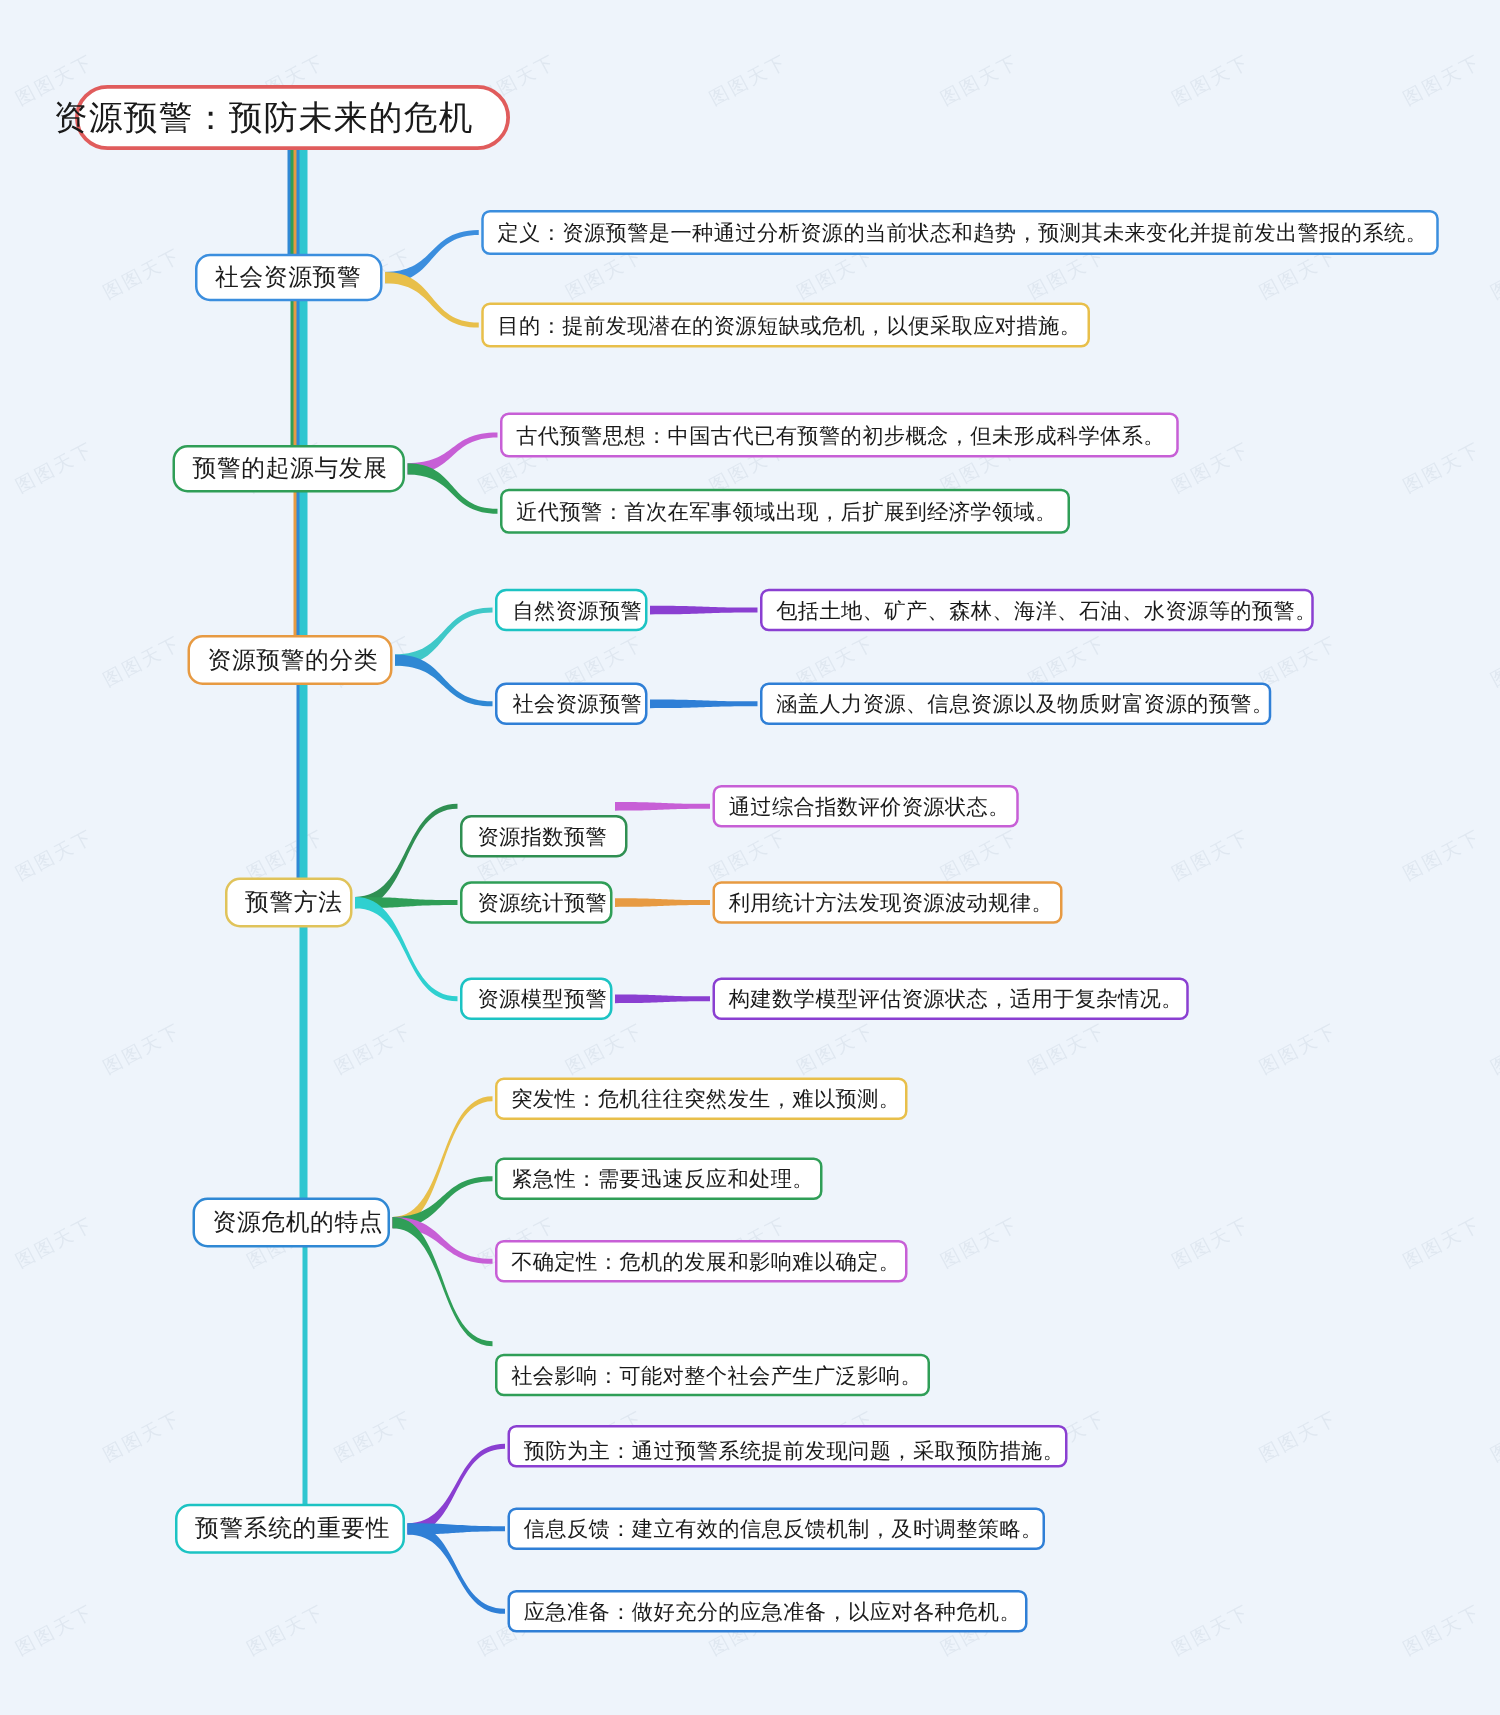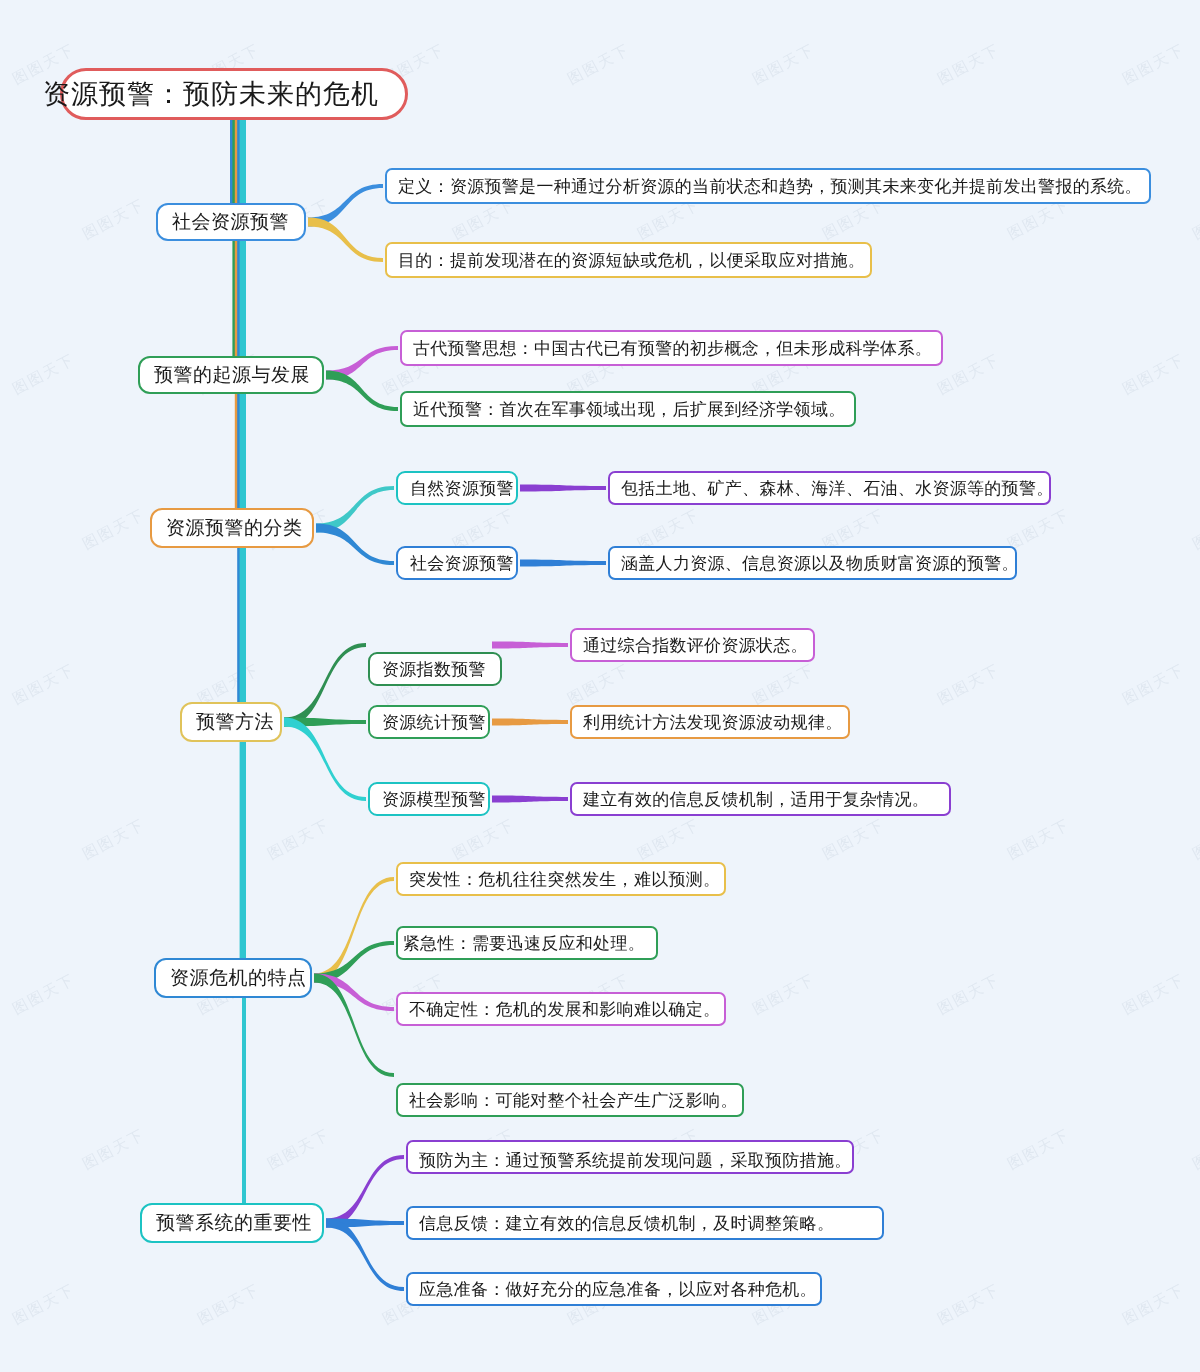--- a/index.html
+++ b/index.html
@@ -272,43 +272,43 @@
       <div class="node lvl2" style="left: 368px; top: 705px; width: 122px; height: 34px; border-color: rgb(47, 158, 87);">
         <span>资源统计预警</span>
       </div>
       <div class="node leaf" style="left: 570px; top: 705px; width: 280px; height: 34px; border-color: rgb(231, 154, 66);">
         <span>利用统计方法发现资源波动规律。</span>
       </div>
       <div class="node lvl2" style="left: 368px; top: 782px; width: 122px; height: 34px; border-color: rgb(28, 195, 195);">
         <span>资源模型预警</span>
       </div>
       <div class="node leaf" style="left: 570px; top: 782px; width: 381px; height: 34px; border-color: rgb(138, 63, 209);">
-        <span>建立有效的信息反馈机制，适用于复杂情况。</span>
+        <span>构建数学模型评估资源状态，适用于复杂情况。</span>
       </div>
       <div class="node lvl1" style="left: 154px; top: 958px; width: 158px; height: 40px; border-color: rgb(47, 136, 212);">
         <span>资源危机的特点</span>
       </div>
       <div class="node leaf" style="left: 396px; top: 862px; width: 330px; height: 34px; border-color: rgb(232, 191, 74); align-items: center;">
         <span>突发性：危机往往突然发生，难以预测。</span>
       </div>
-      <div class="node leaf" style="left: 396px; top: 926px; width: 262px; height: 34px; border-color: rgb(47, 158, 87); justify-content: flex-end;">
+      <div class="node leaf" style="left: 396px; top: 926px; width: 262px; height: 34px; border-color: rgb(47, 158, 87);">
         <span>紧急性：需要迅速反应和处理。</span>
       </div>
       <div class="node leaf" style="left: 396px; top: 992px; width: 330px; height: 34px; border-color: rgb(199, 95, 214);">
         <span>不确定性：危机的发展和影响难以确定。</span>
       </div>
       <div class="node leaf" style="left: 396px; top: 1083px; width: 348px; height: 34px; border-color: rgb(47, 158, 87);">
         <span>社会影响：可能对整个社会产生广泛影响。</span>
       </div>
       <div class="node lvl1" style="left: 140px; top: 1203px; width: 184px; height: 40px; border-color: rgb(28, 195, 195);">
         <span>预警系统的重要性</span>
       </div>
       <div class="node leaf" style="left: 406px; top: 1140px; width: 448px; height: 34px; border-color: rgb(138, 63, 209); align-items: flex-end;">
         <span>预防为主：通过预警系统提前发现问题，采取预防措施。</span>
       </div>
-      <div class="node leaf" style="left: 406px; top: 1206px; width: 478px; height: 34px; border-color: rgb(47, 127, 214);">
+      <div class="node leaf" style="left: 406px; top: 1206px; width: 430px; height: 34px; border-color: rgb(47, 127, 214);">
         <span>信息反馈：建立有效的信息反馈机制，及时调整策略。</span>
       </div>
       <div class="node leaf" style="left: 406px; top: 1272px; width: 416px; height: 34px; border-color: rgb(47, 127, 214);">
         <span>应急准备：做好充分的应急准备，以应对各种危机。</span>
       </div>
     </div>
 </div>
 
 </body></html>

